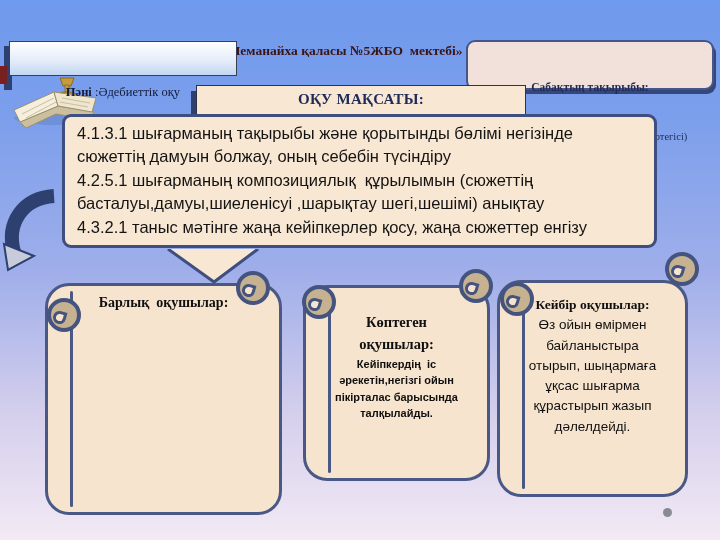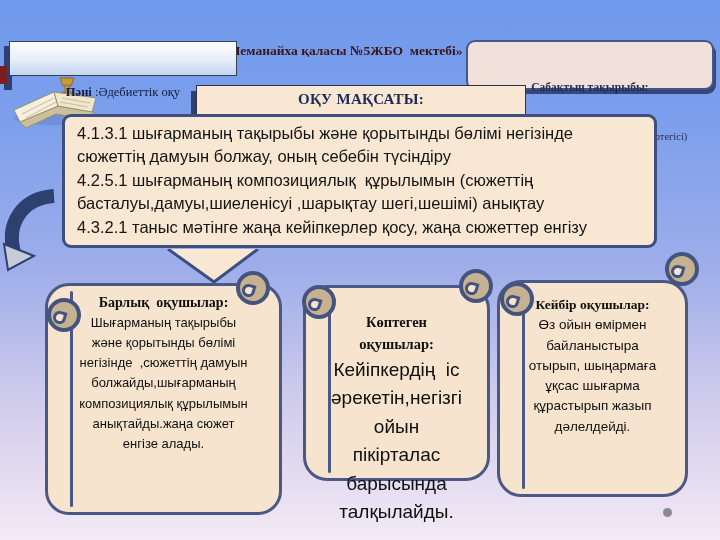--- a/index.html
+++ b/index.html
@@ -43,21 +43,21 @@
   .scroll-box::before{content:'';position:absolute;top:5px;bottom:5px;left:22px;
     width:3px;background:#4A5885;border-radius:2px;}
   .sb1{left:45px;top:283px;width:237px;height:232px;padding:6px 28px 0;}
   .sb2{left:293px;top:285px;width:187px;height:196px;padding:24px 24px 0;margin-left:10px;}
   .sb3{left:497px;top:280px;width:191px;height:217px;padding:12px 26px 0;}
   .sb-hdr{font-weight:bold;font-family:"Liberation Serif",serif;white-space:pre-wrap;}
   .sb-body{font-family:"Liberation Sans",sans-serif;white-space:pre-wrap;}
   .sb1 .sb-hdr{font-size:14px;line-height:1.5;}
   .sb1 .sb-body{font-size:13px;line-height:1.55;}
   .sb2 .sb-hdr{font-size:14.5px;line-height:1.5;}
-  .sb2 .sb-body{font-size:19px;line-height:1.5;}
+  .sb2 .sb-body{font-size:11px;line-height:1.5;font-weight:bold;}
   .sb3 .sb-hdr{font-size:13.5px;line-height:1.5;}
   .sb3 .sb-body{font-size:13.5px;line-height:1.5;}
   
   .curl{position:absolute;width:34px;height:34px;background:#C6B190;
     border:4px solid #44547F;border-radius:50%;box-sizing:border-box;z-index:3;}
   .curl::after{content:'';position:absolute;width:13px;height:13px;left:2px;top:9px;
     background:#F6E4CE;border:3px solid #44547F;border-radius:50% 0 50% 50%;
     transform:rotate(15deg);box-sizing:border-box;}
   .dot{left:663px;top:508px;width:9px;height:9px;border-radius:50%;background:#8A8A94;}
 </style>
@@ -110,21 +110,20 @@
     <p>4.3.2.1 таныс мәтінге жаңа кейіпкерлер қосу, жаңа сюжеттер енгізу</p>
   </div>
   <svg class="abs tail" width="110" height="38" viewBox="0 0 110 38">
     <path d="M8 0 L54 33 L98 0" fill="#F8E7D2" stroke="#3E4E7E" stroke-width="3" stroke-linejoin="round"></path>
   </svg>
 
   <div class="abs scroll-box sb1">
     <div class="curl" style="left:-1px;top:12px;"></div>
     <div class="curl" style="left:188px;top:-15px;"></div>
     <div class="sb-hdr">Барлық  оқушылар:</div>
-    <div class="sb-body">Шығарманың тақырыбы және қорытынды бөлімі негізінде  ,сюжеттің дамуын болжайды,шығарманың композициялық құрылымын анықтайды.жаңа сюжет енгізе алады.</div>
   </div>
 
   <div class="abs scroll-box sb2">
     <div class="curl" style="left:-4px;top:-3px;"></div>
     <div class="curl" style="left:153px;top:-19px;"></div>
     <div class="sb-hdr">Көптеген оқушылар:</div>
     <div class="sb-body">Кейіпкердің  іс әрекетін,негізгі ойын пікірталас барысында талқылайды.</div>
   </div>
 
   <div class="abs scroll-box sb3">

